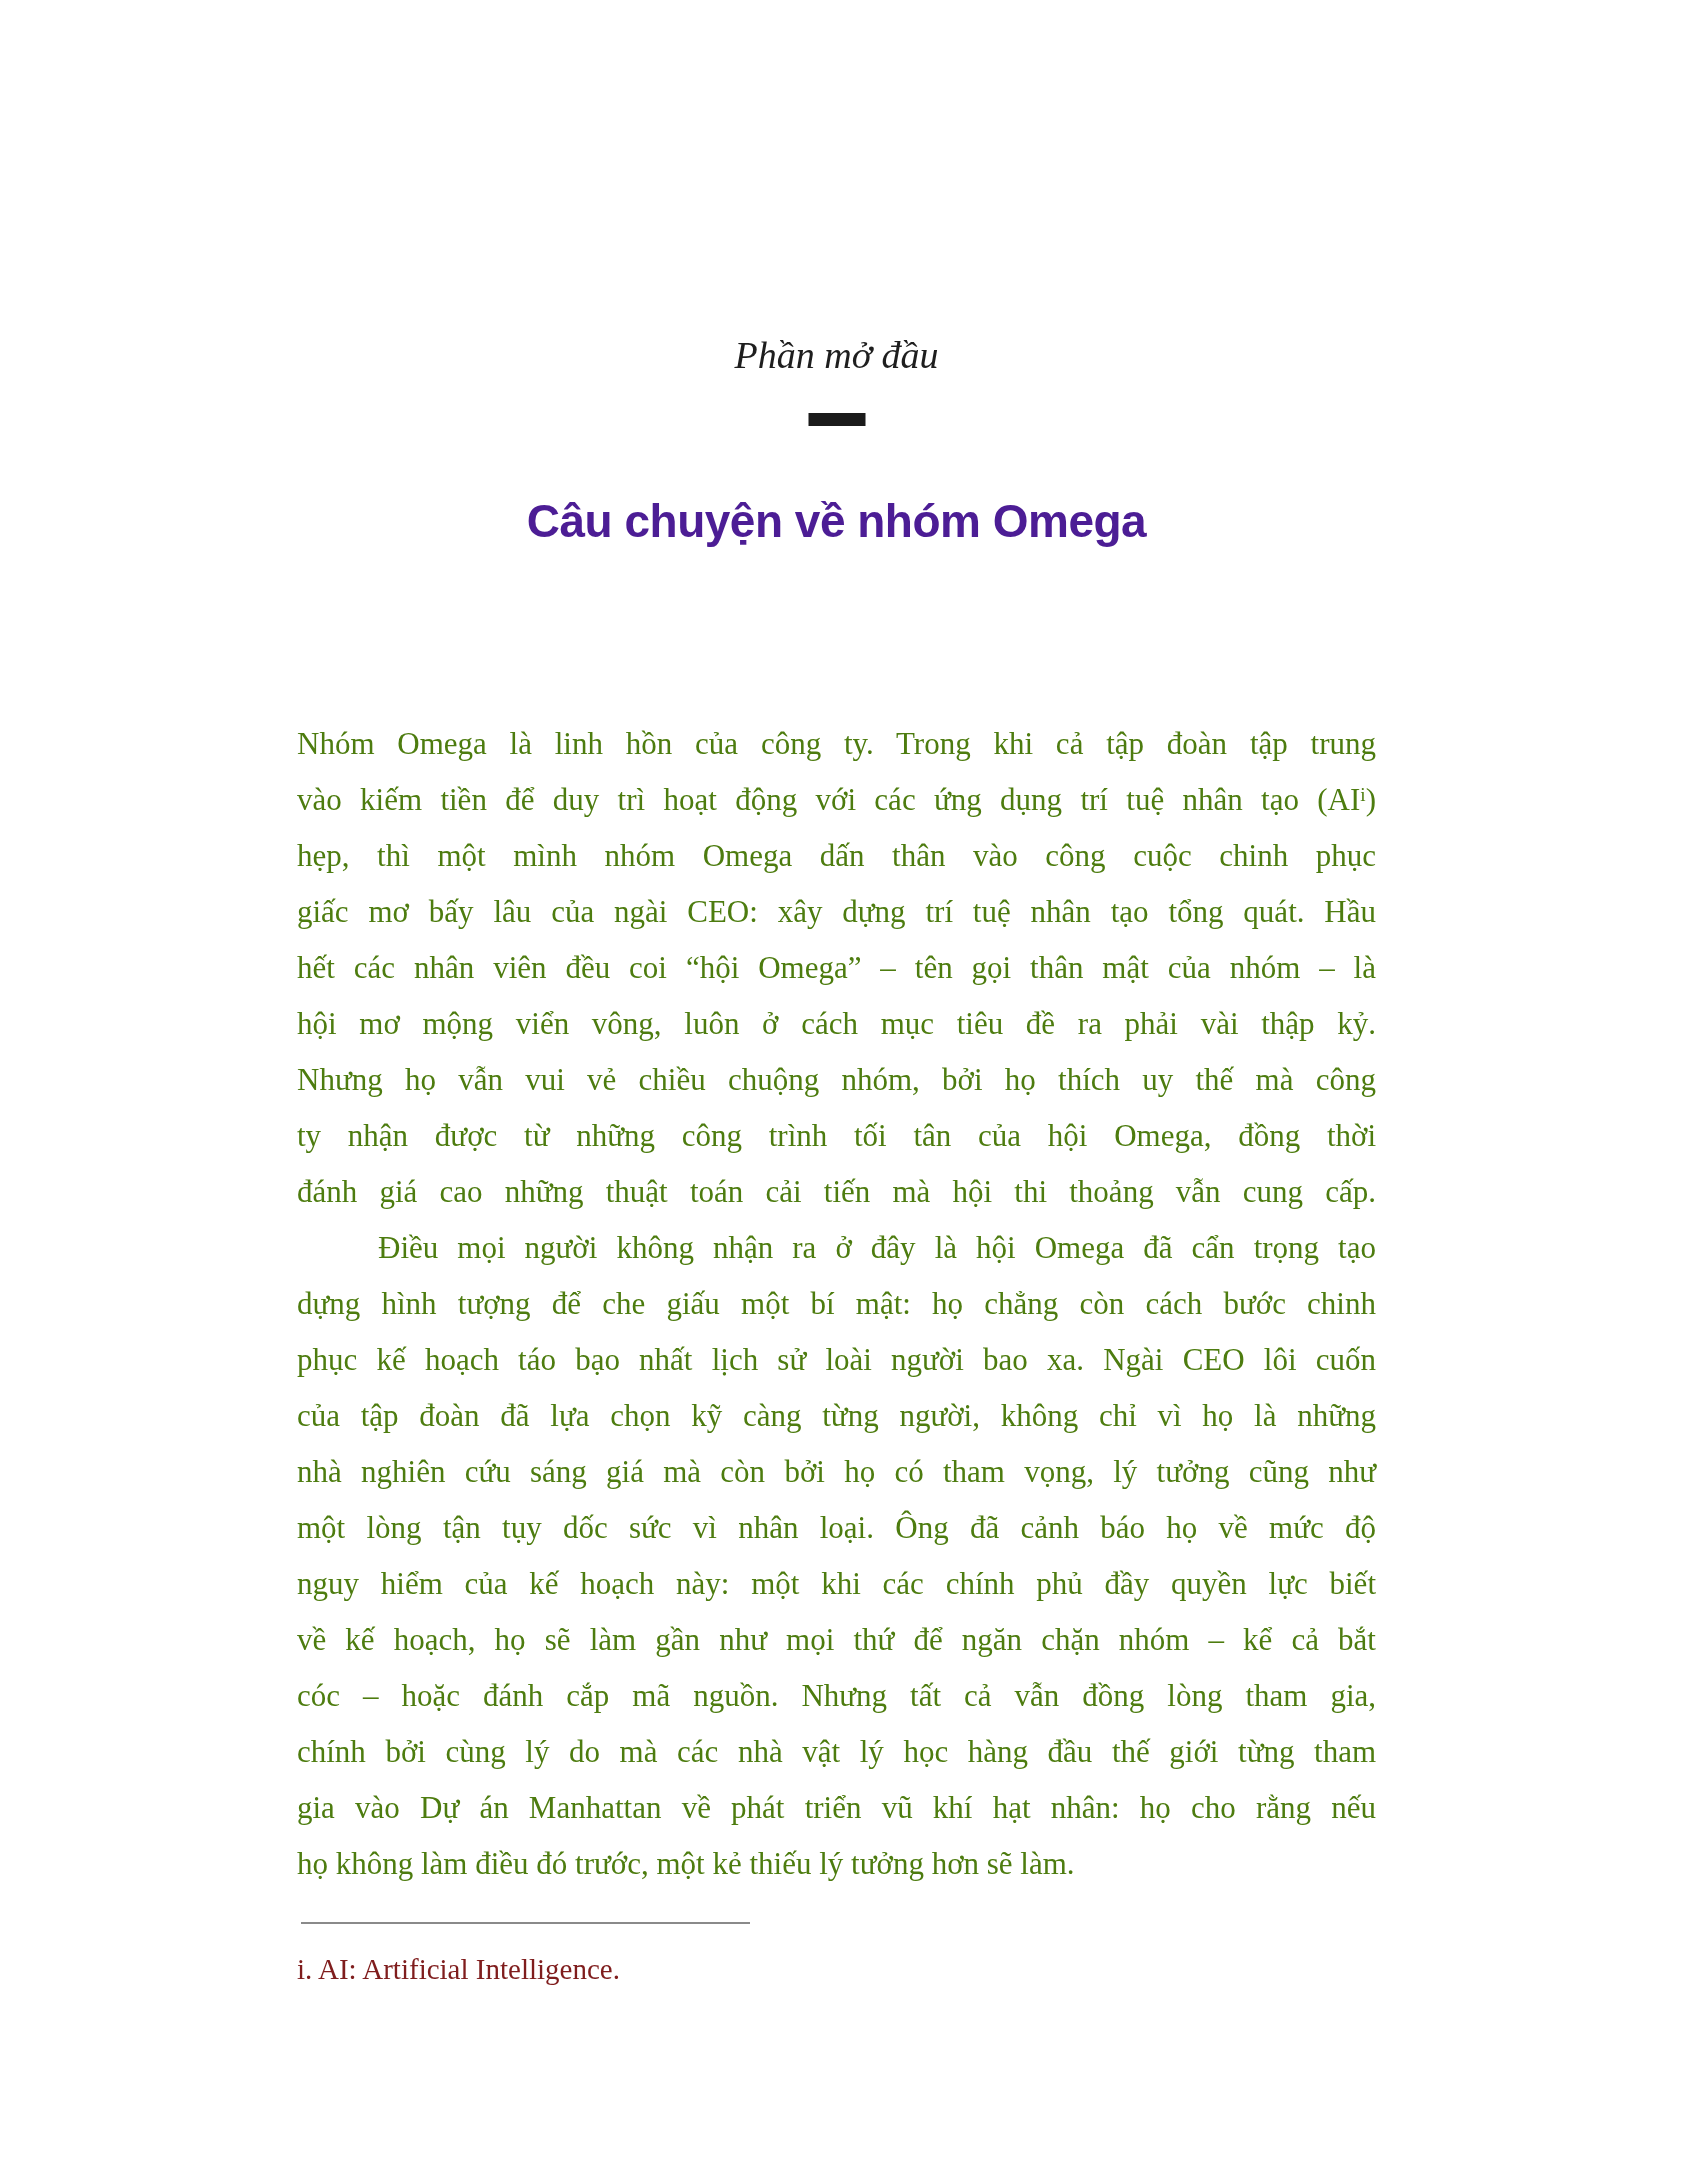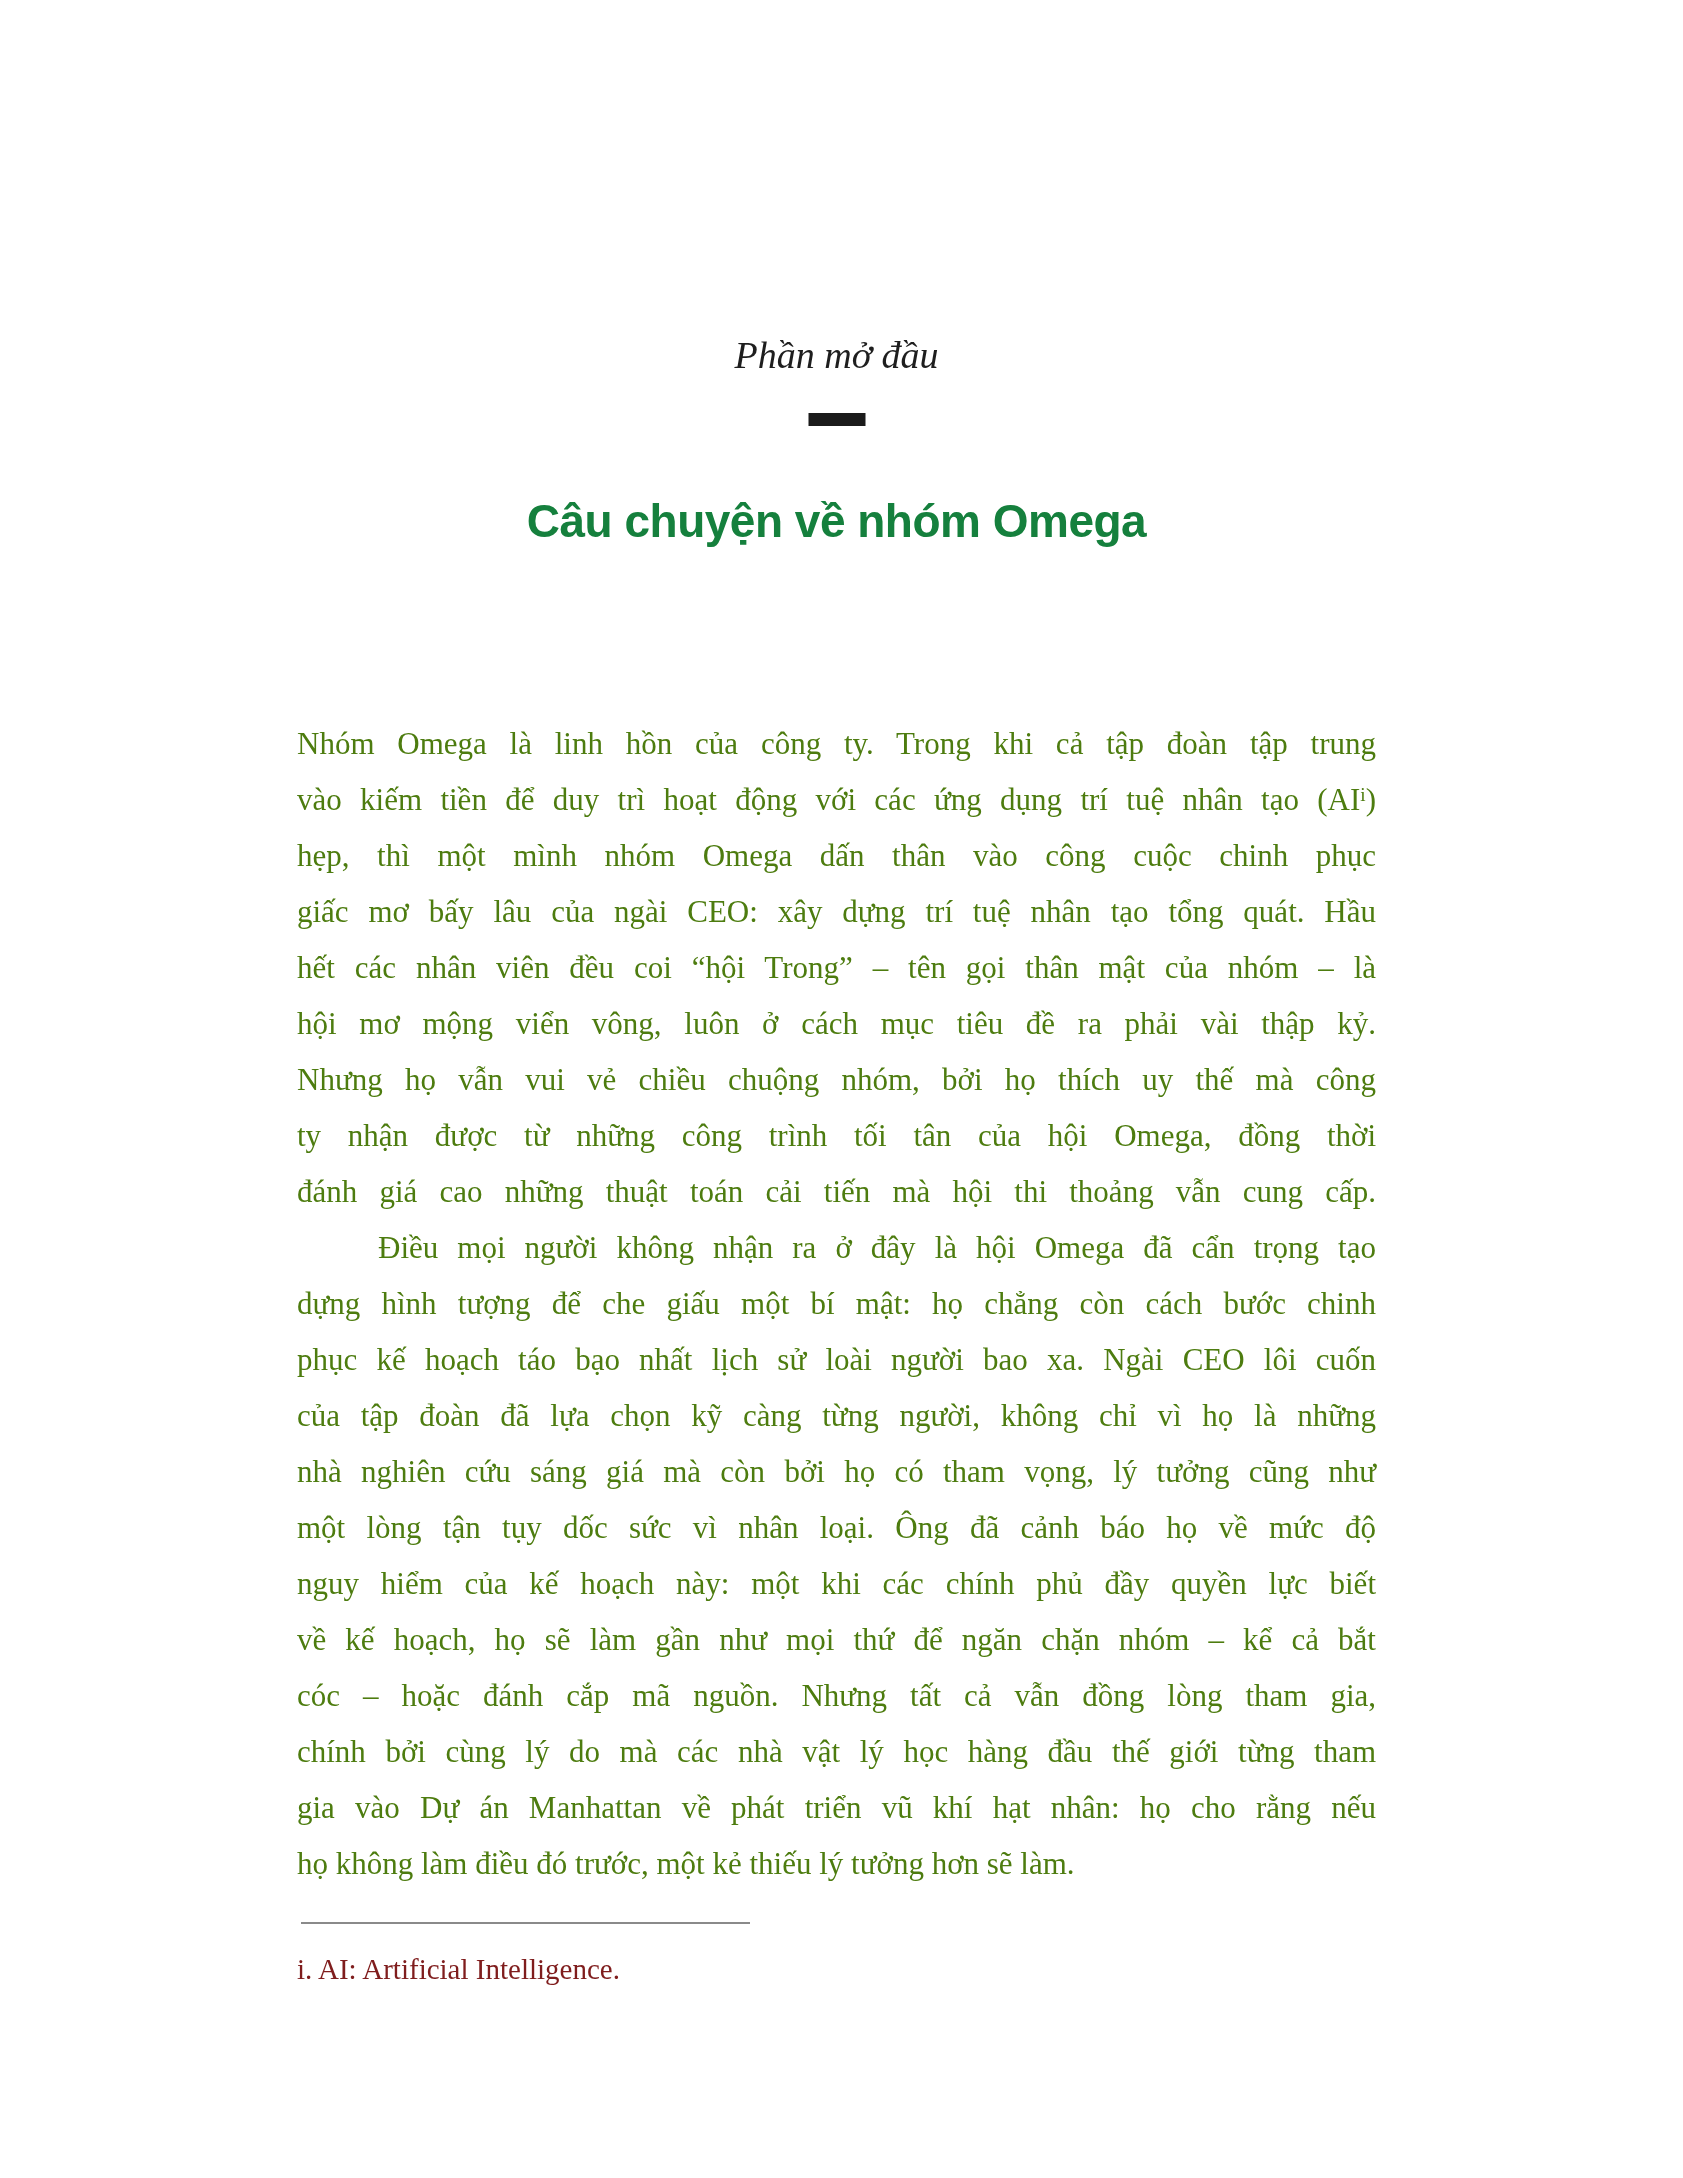--- a/index.html
+++ b/index.html
@@ -48,21 +48,21 @@
     position: absolute;
     top: 463px;
     left: 0;
     width: 100%;
     text-align: center;
     font-family: "Liberation Sans", sans-serif;
     font-weight: 700;
     font-size: 46px;
     line-height: 55px;
     letter-spacing: -0.5px;
-    color: #15803d;
+    color: #4c1d95;
   }
   .body-text {
     position: absolute;
     top: 716px;
     left: 0;
     width: 1079px;
   }
   .line {
     font-size: 31px;
     line-height: 56px;
@@ -114,21 +114,21 @@
 
     <h1 class="chapter-title">Câu chuyện về nhóm Omega</h1>
 
     <div class="body-text">
 
       <div>
         <div class="line">Nhóm Omega là linh hồn của công ty. Trong khi cả tập đoàn tập trung</div>
         <div class="line"><span>vào kiếm tiền để duy trì hoạt động với các ứng dụng trí tuệ nhân tạo (AI</span><sup>i</sup><span>)</span></div>
         <div class="line">hẹp, thì một mình nhóm Omega dấn thân vào công cuộc chinh phục</div>
         <div class="line">giấc mơ bấy lâu của ngài CEO: xây dựng trí tuệ nhân tạo tổng quát. Hầu</div>
-        <div class="line">hết các nhân viên đều coi “hội Trong” – tên gọi thân mật của nhóm – là</div>
+        <div class="line">hết các nhân viên đều coi “hội Omega” – tên gọi thân mật của nhóm – là</div>
         <div class="line">hội mơ mộng viển vông, luôn ở cách mục tiêu đề ra phải vài thập kỷ.</div>
         <div class="line">Nhưng họ vẫn vui vẻ chiều chuộng nhóm, bởi họ thích uy thế mà công</div>
         <div class="line">ty nhận được từ những công trình tối tân của hội Omega, đồng thời</div>
         <div class="line">đánh giá cao những thuật toán cải tiến mà hội thi thoảng vẫn cung cấp.</div>
       </div>
 
       <div>
         <div class="line indent">Điều mọi người không nhận ra ở đây là hội Omega đã cẩn trọng tạo</div>
         <div class="line">dựng hình tượng để che giấu một bí mật: họ chẳng còn cách bước chinh</div>
         <div class="line">phục kế hoạch táo bạo nhất lịch sử loài người bao xa. Ngài CEO lôi cuốn</div>

